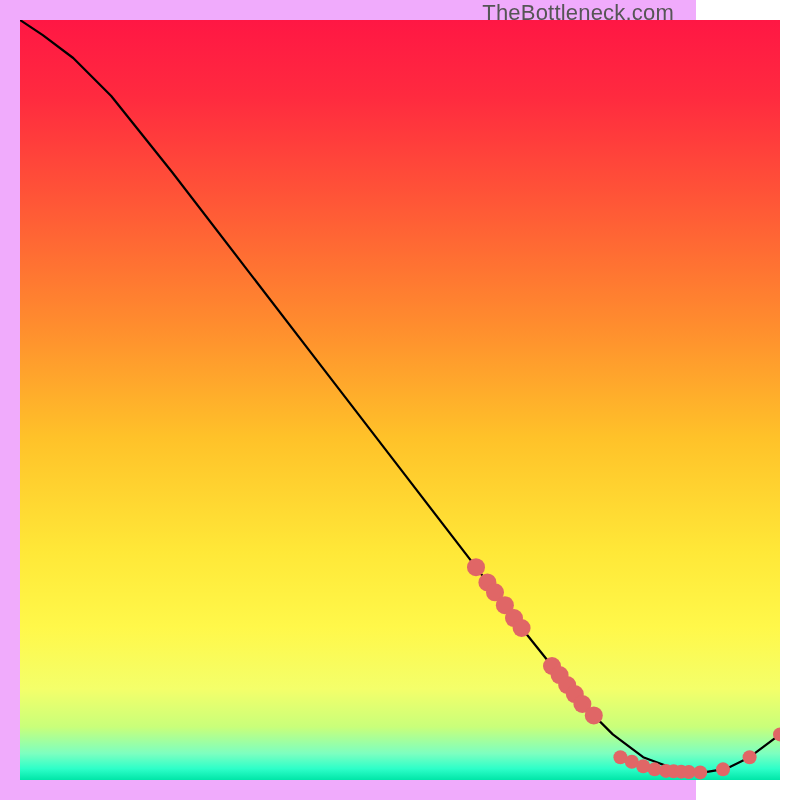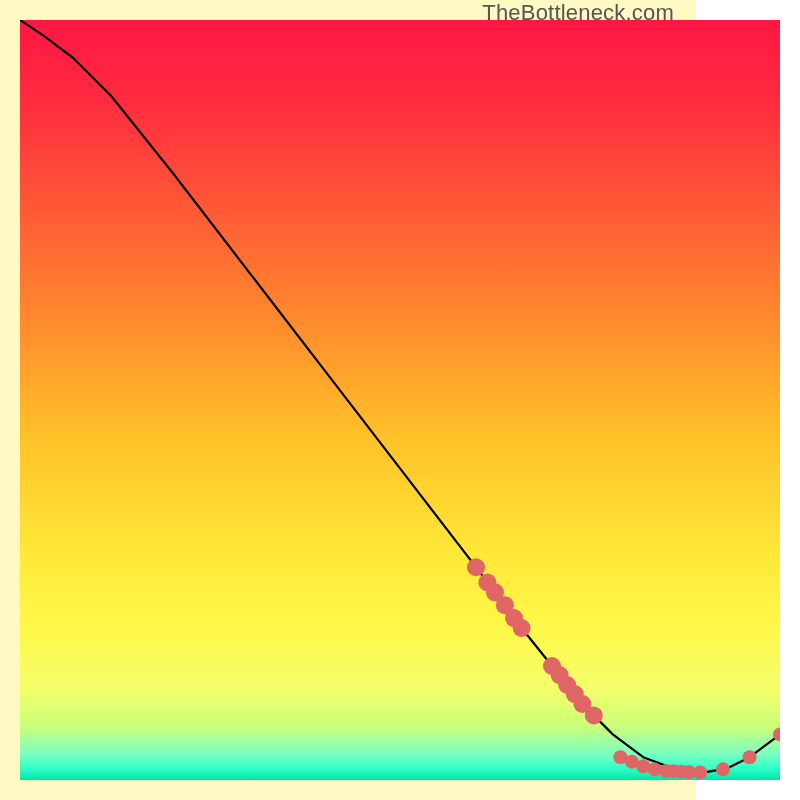--- a/index.html
+++ b/index.html
@@ -7,21 +7,21 @@
     padding: 0;
     width: 800px;
     height: 800px;
     overflow: hidden;
     font-family: Arial, Helvetica, sans-serif;
   }
   .chart-container {
     position: relative;
     width: 696px;
     height: 800px;
-    background: #fef9c3;
+    background: #f0abfc;
   }
   .plot-area {
     position: absolute;
     left: 20px;
     top: 20px;
     width: 760px;
     height: 760px;
   }
   .gradient-bg {
     position: absolute;

